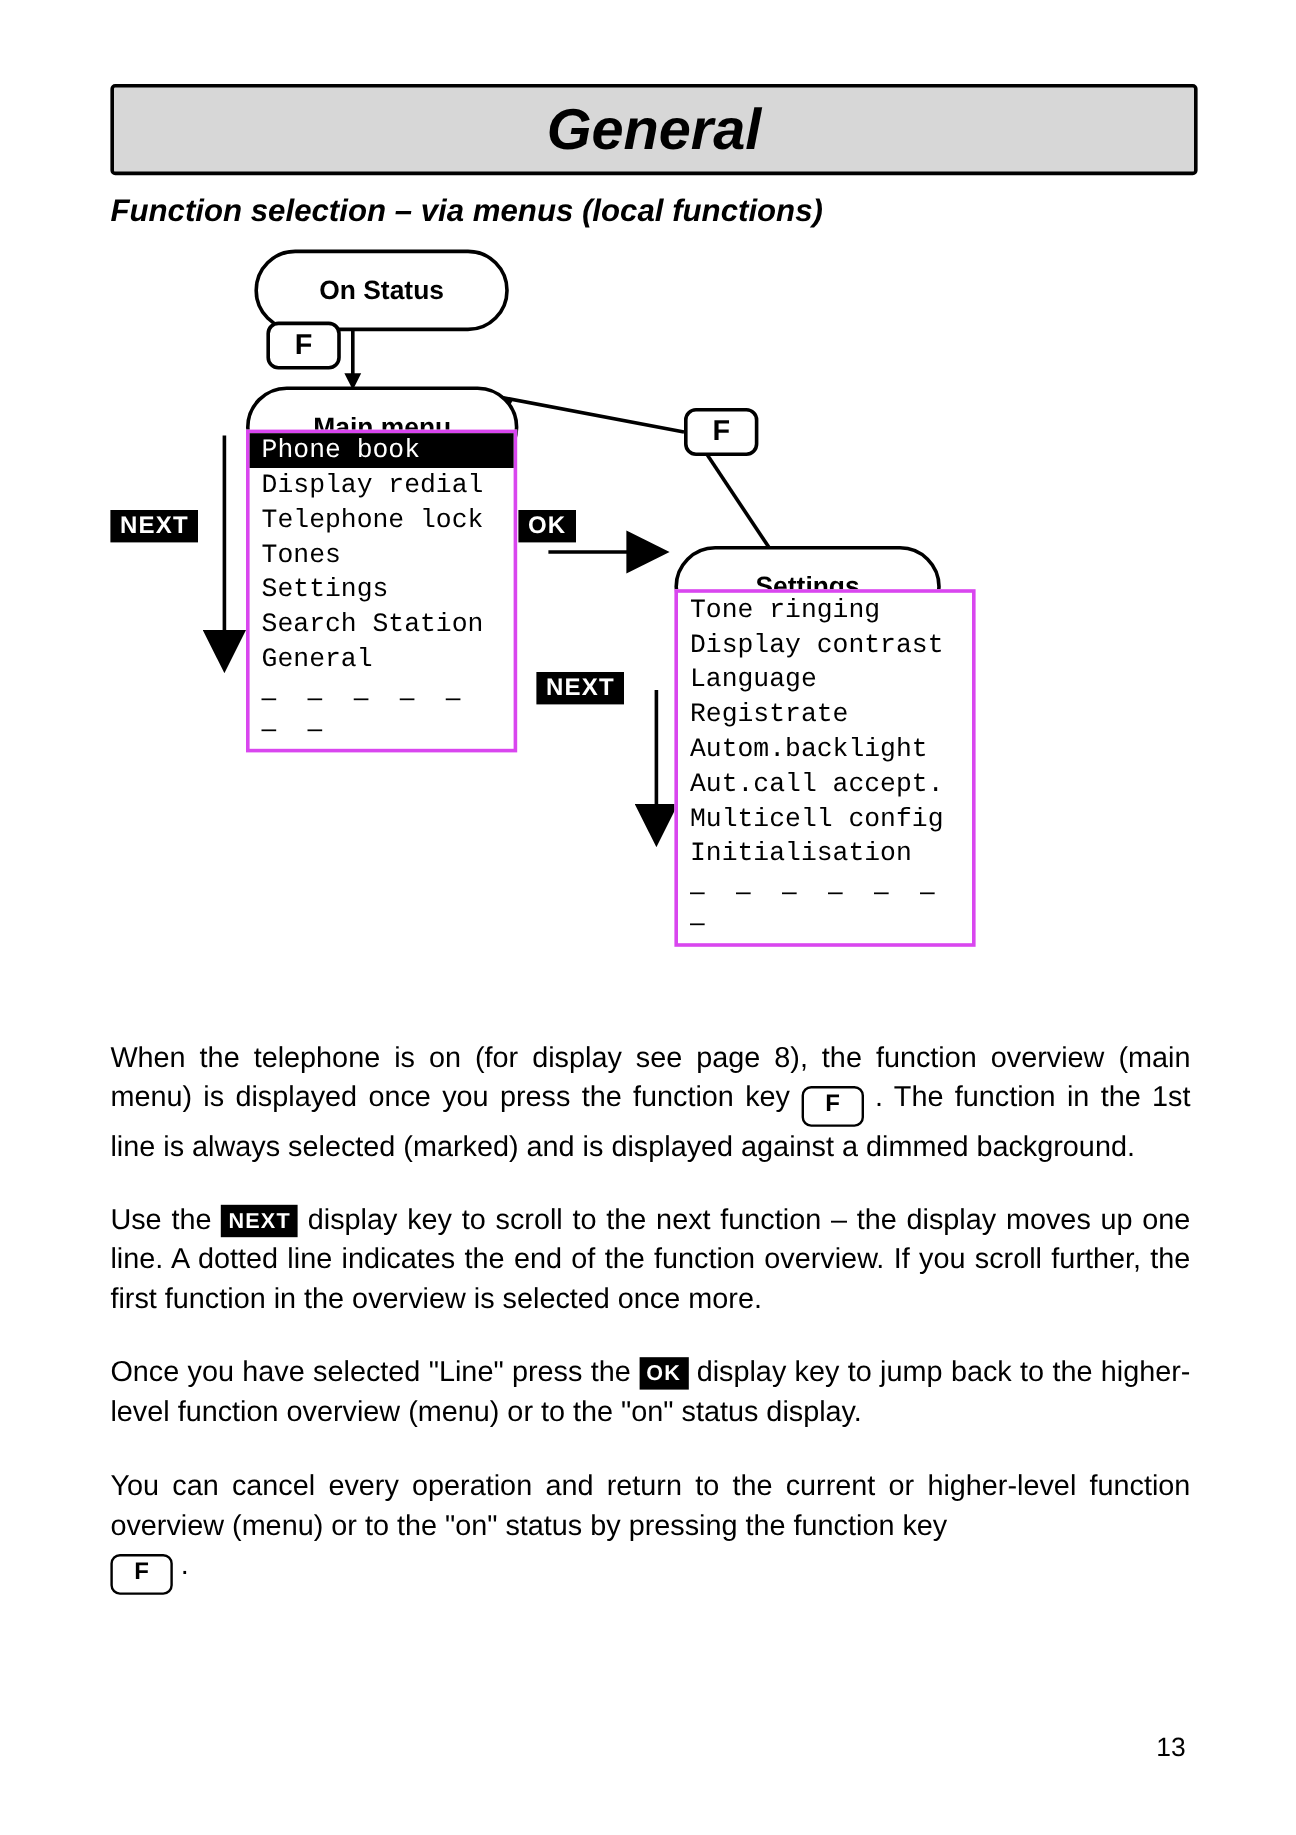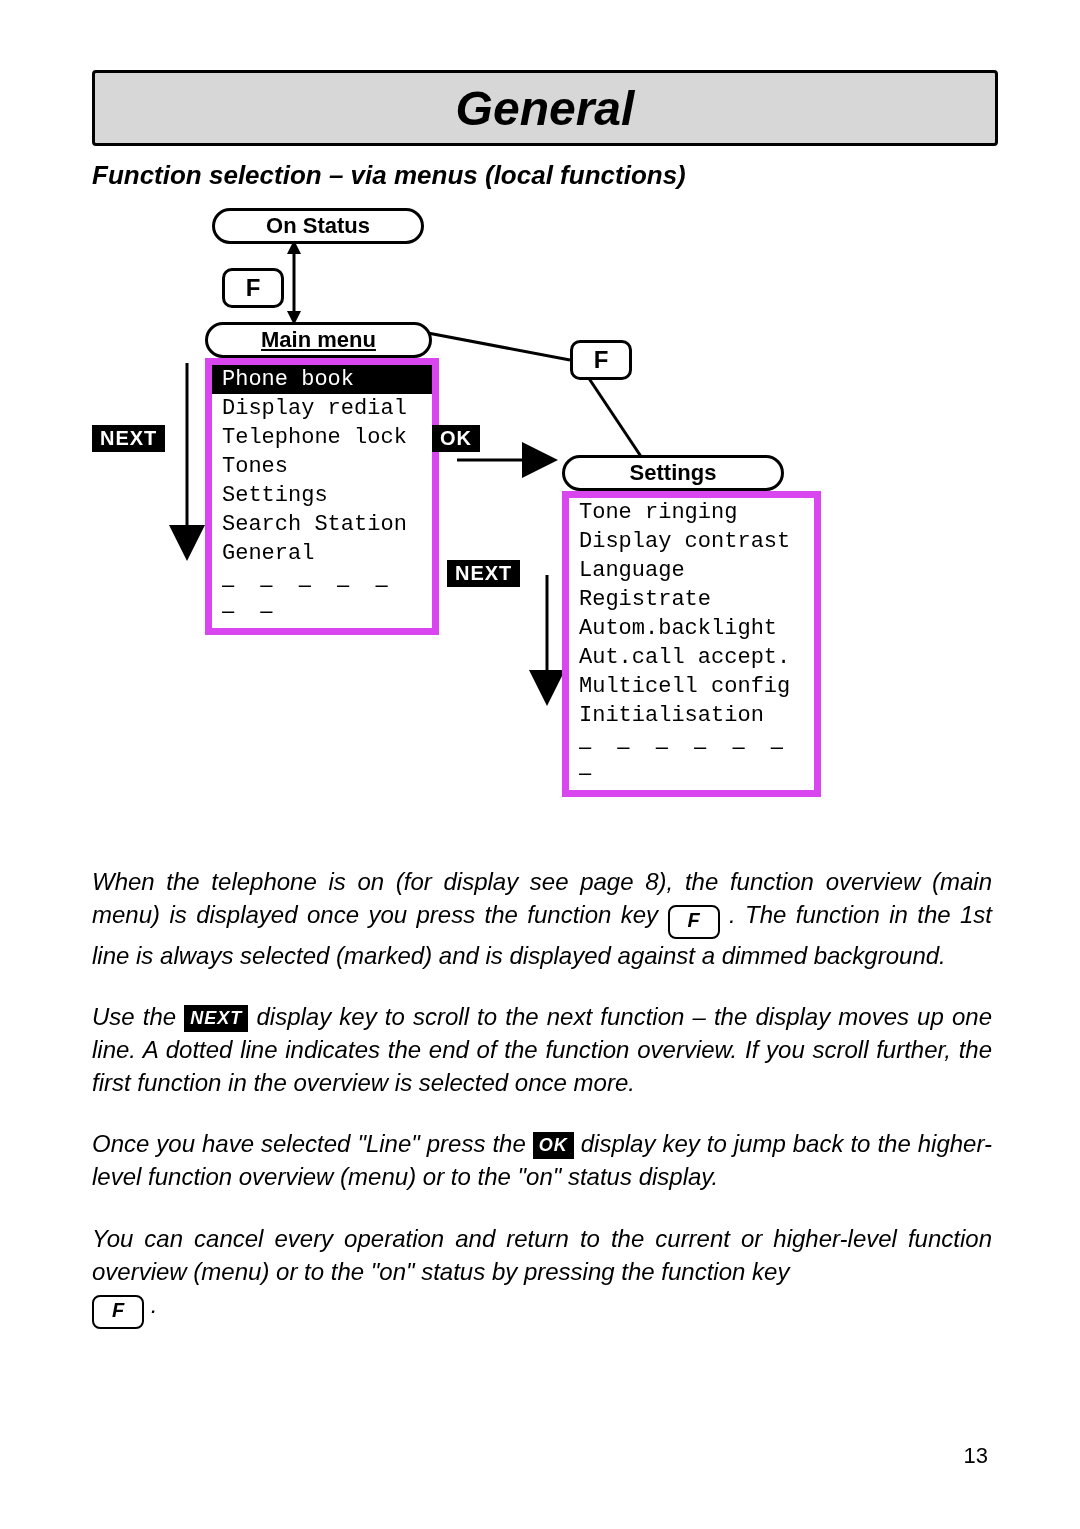--- a/index.html
+++ b/index.html
@@ -52,21 +52,21 @@
   .pill {
     position: absolute;
     border: 3px solid #000;
     border-radius: 999px;
     background: #fff;
     font-weight: bold;
     font-size: 22px;
     display: flex;
     align-items: center;
     justify-content: center;
-    padding: 2px 18px;
+    padding: 18px 18px;
     white-space: nowrap;
   }
   .fkey {
     position: absolute;
     border: 3px solid #000;
     border-radius: 10px;
     background: #fff;
     width: 56px;
     height: 34px;
     display: flex;
@@ -79,21 +79,21 @@
     position: absolute;
     background: #000;
     color: #fff;
     font-weight: bold;
     font-size: 20px;
     padding: 2px 8px;
     letter-spacing: 1px;
   }
   .menu-box {
     position: absolute;
-    border: 7px solid #d946ef;
+    border: 3px solid #d946ef;
     background: #fff;
     font-family: "Courier New", monospace;
     font-size: 22px;
   }
   .menu-item {
     padding: 2px 10px;
     white-space: nowrap;
   }
   .menu-item.sel {
     background: #000;
@@ -115,21 +115,21 @@
   
   .body {
     position: absolute;
     left: 92px;
     top: 865px;
     width: 900px;
     font-size: 24px;
     line-height: 1.38;
     text-align: justify;
   }
-  .body p { margin: 0 0 28px 0; font-style: italic; }
+  .body p { margin: 0 0 28px 0; }
   .inline-f {
     display: inline-flex;
     border: 2px solid #000;
     border-radius: 8px;
     width: 48px;
     height: 28px;
     align-items: center;
     justify-content: center;
     font-weight: bold;
     font-size: 20px;

